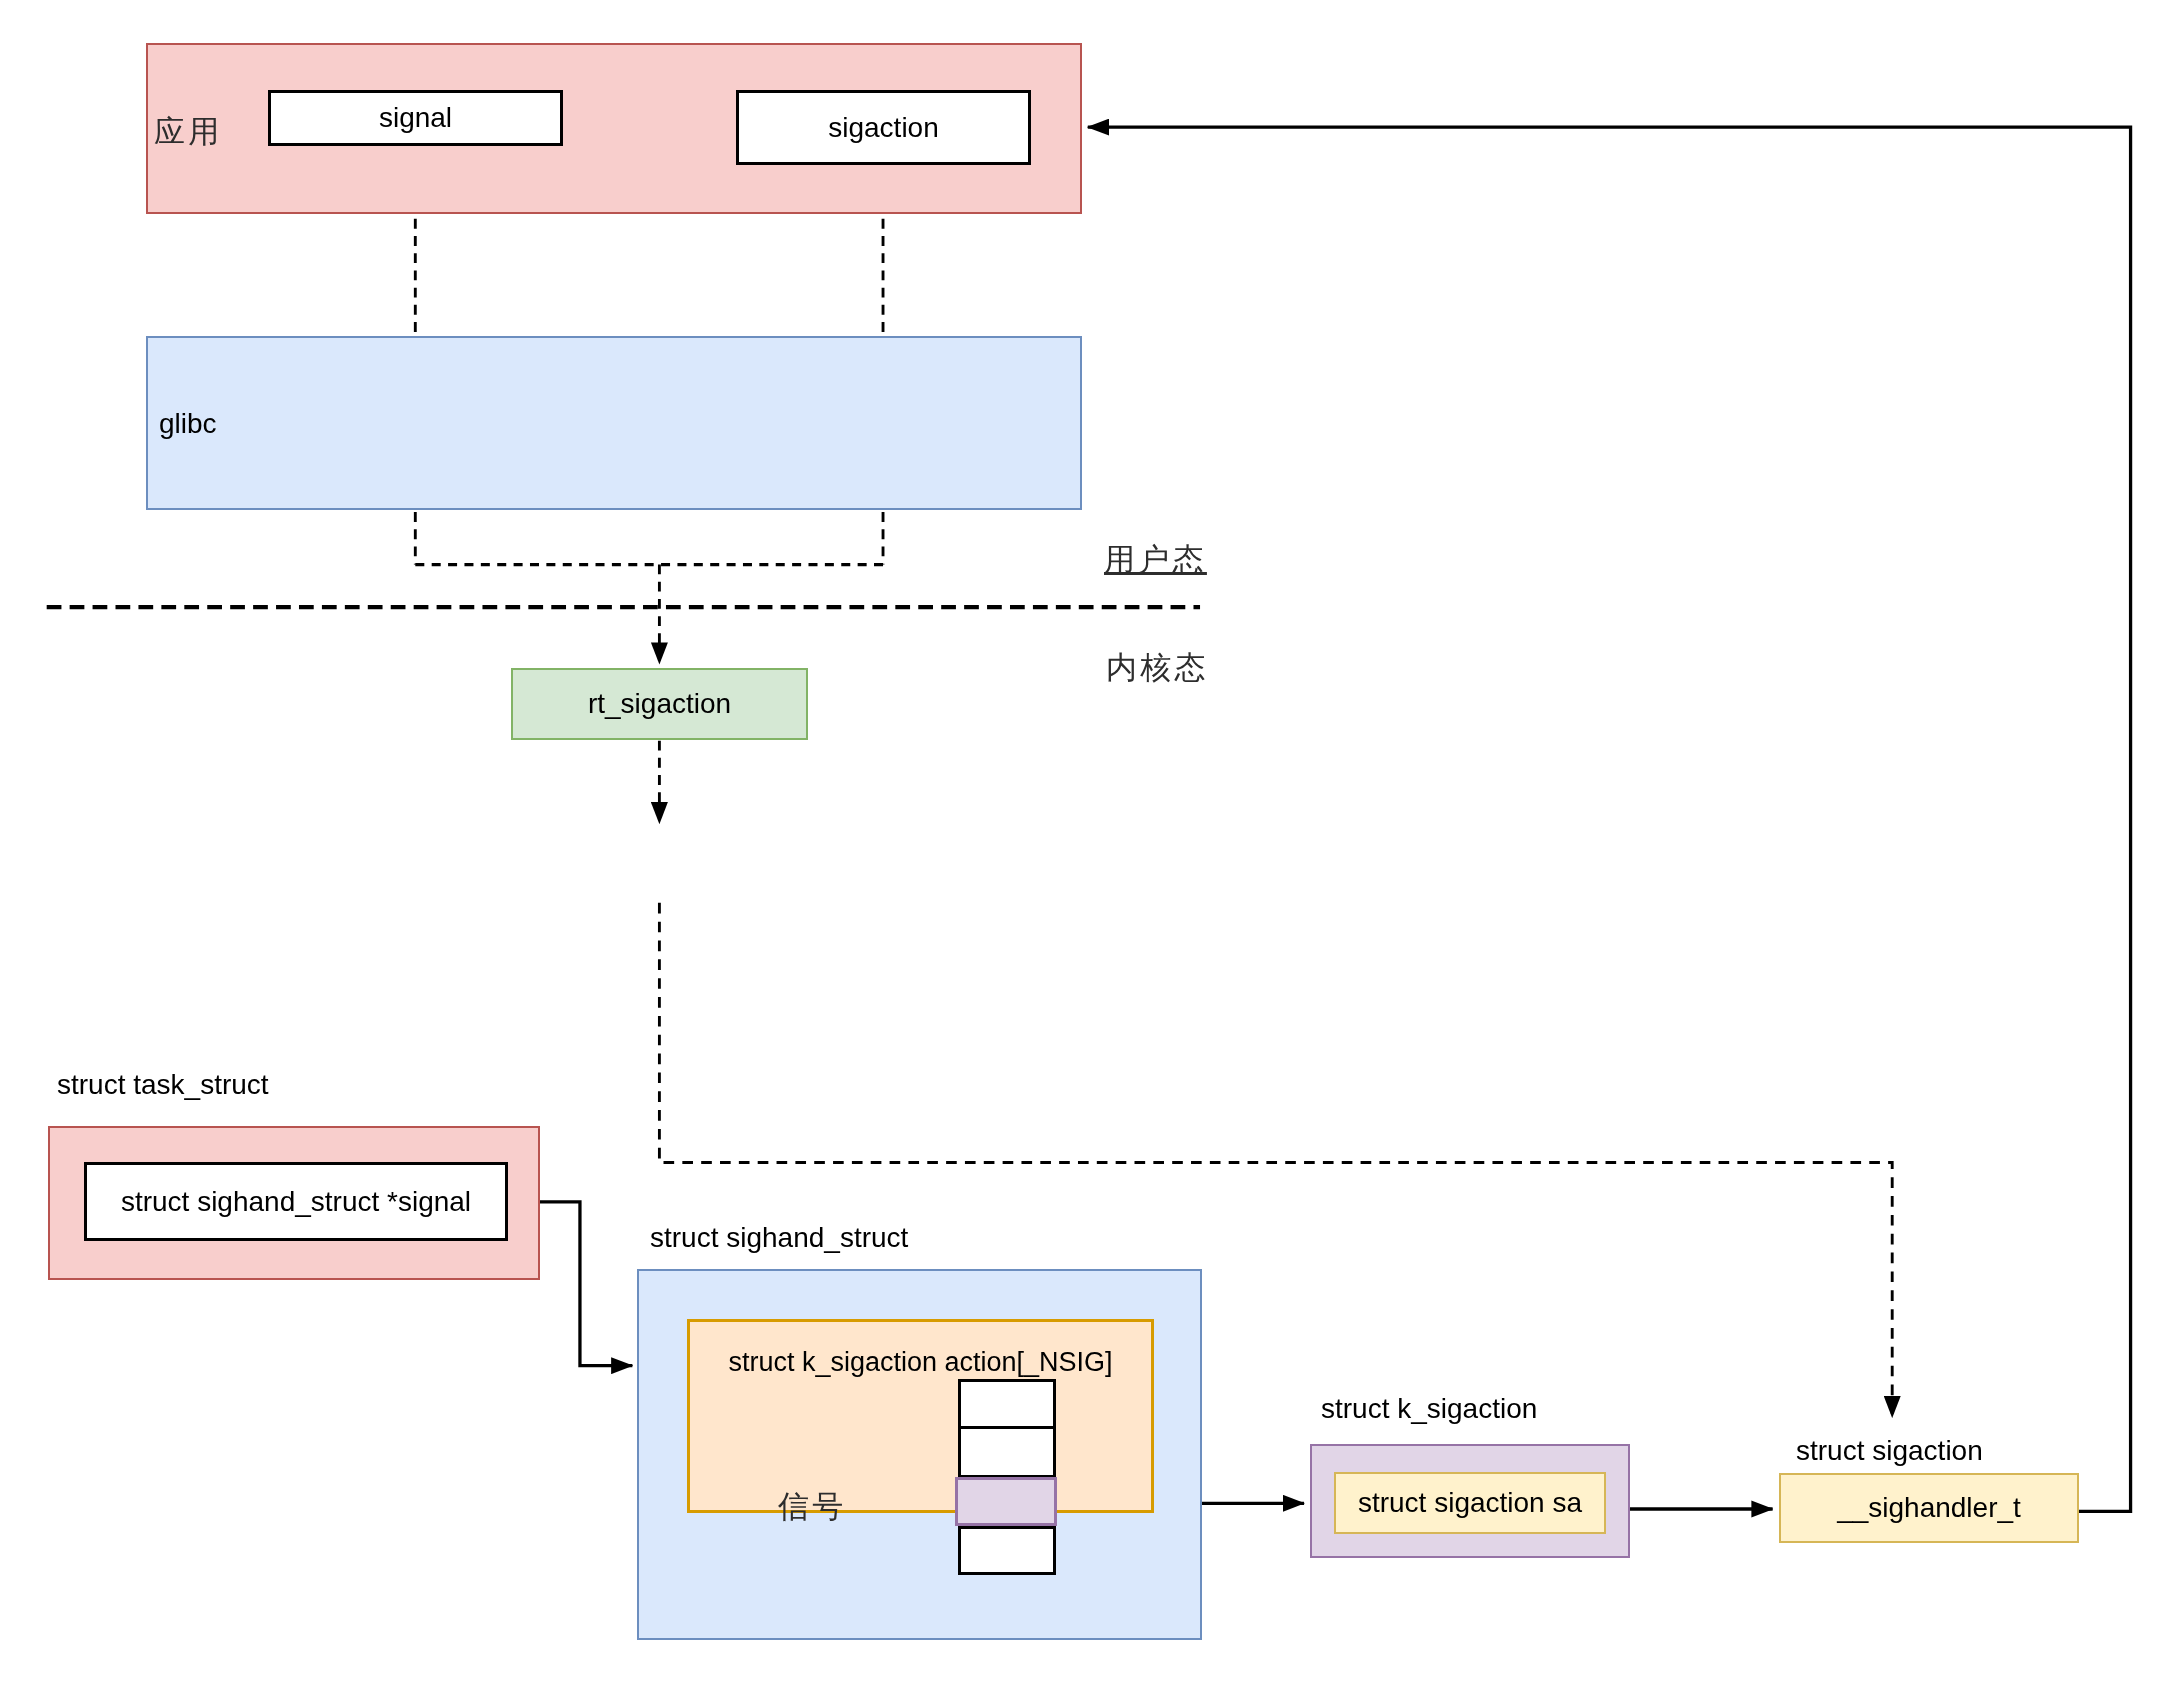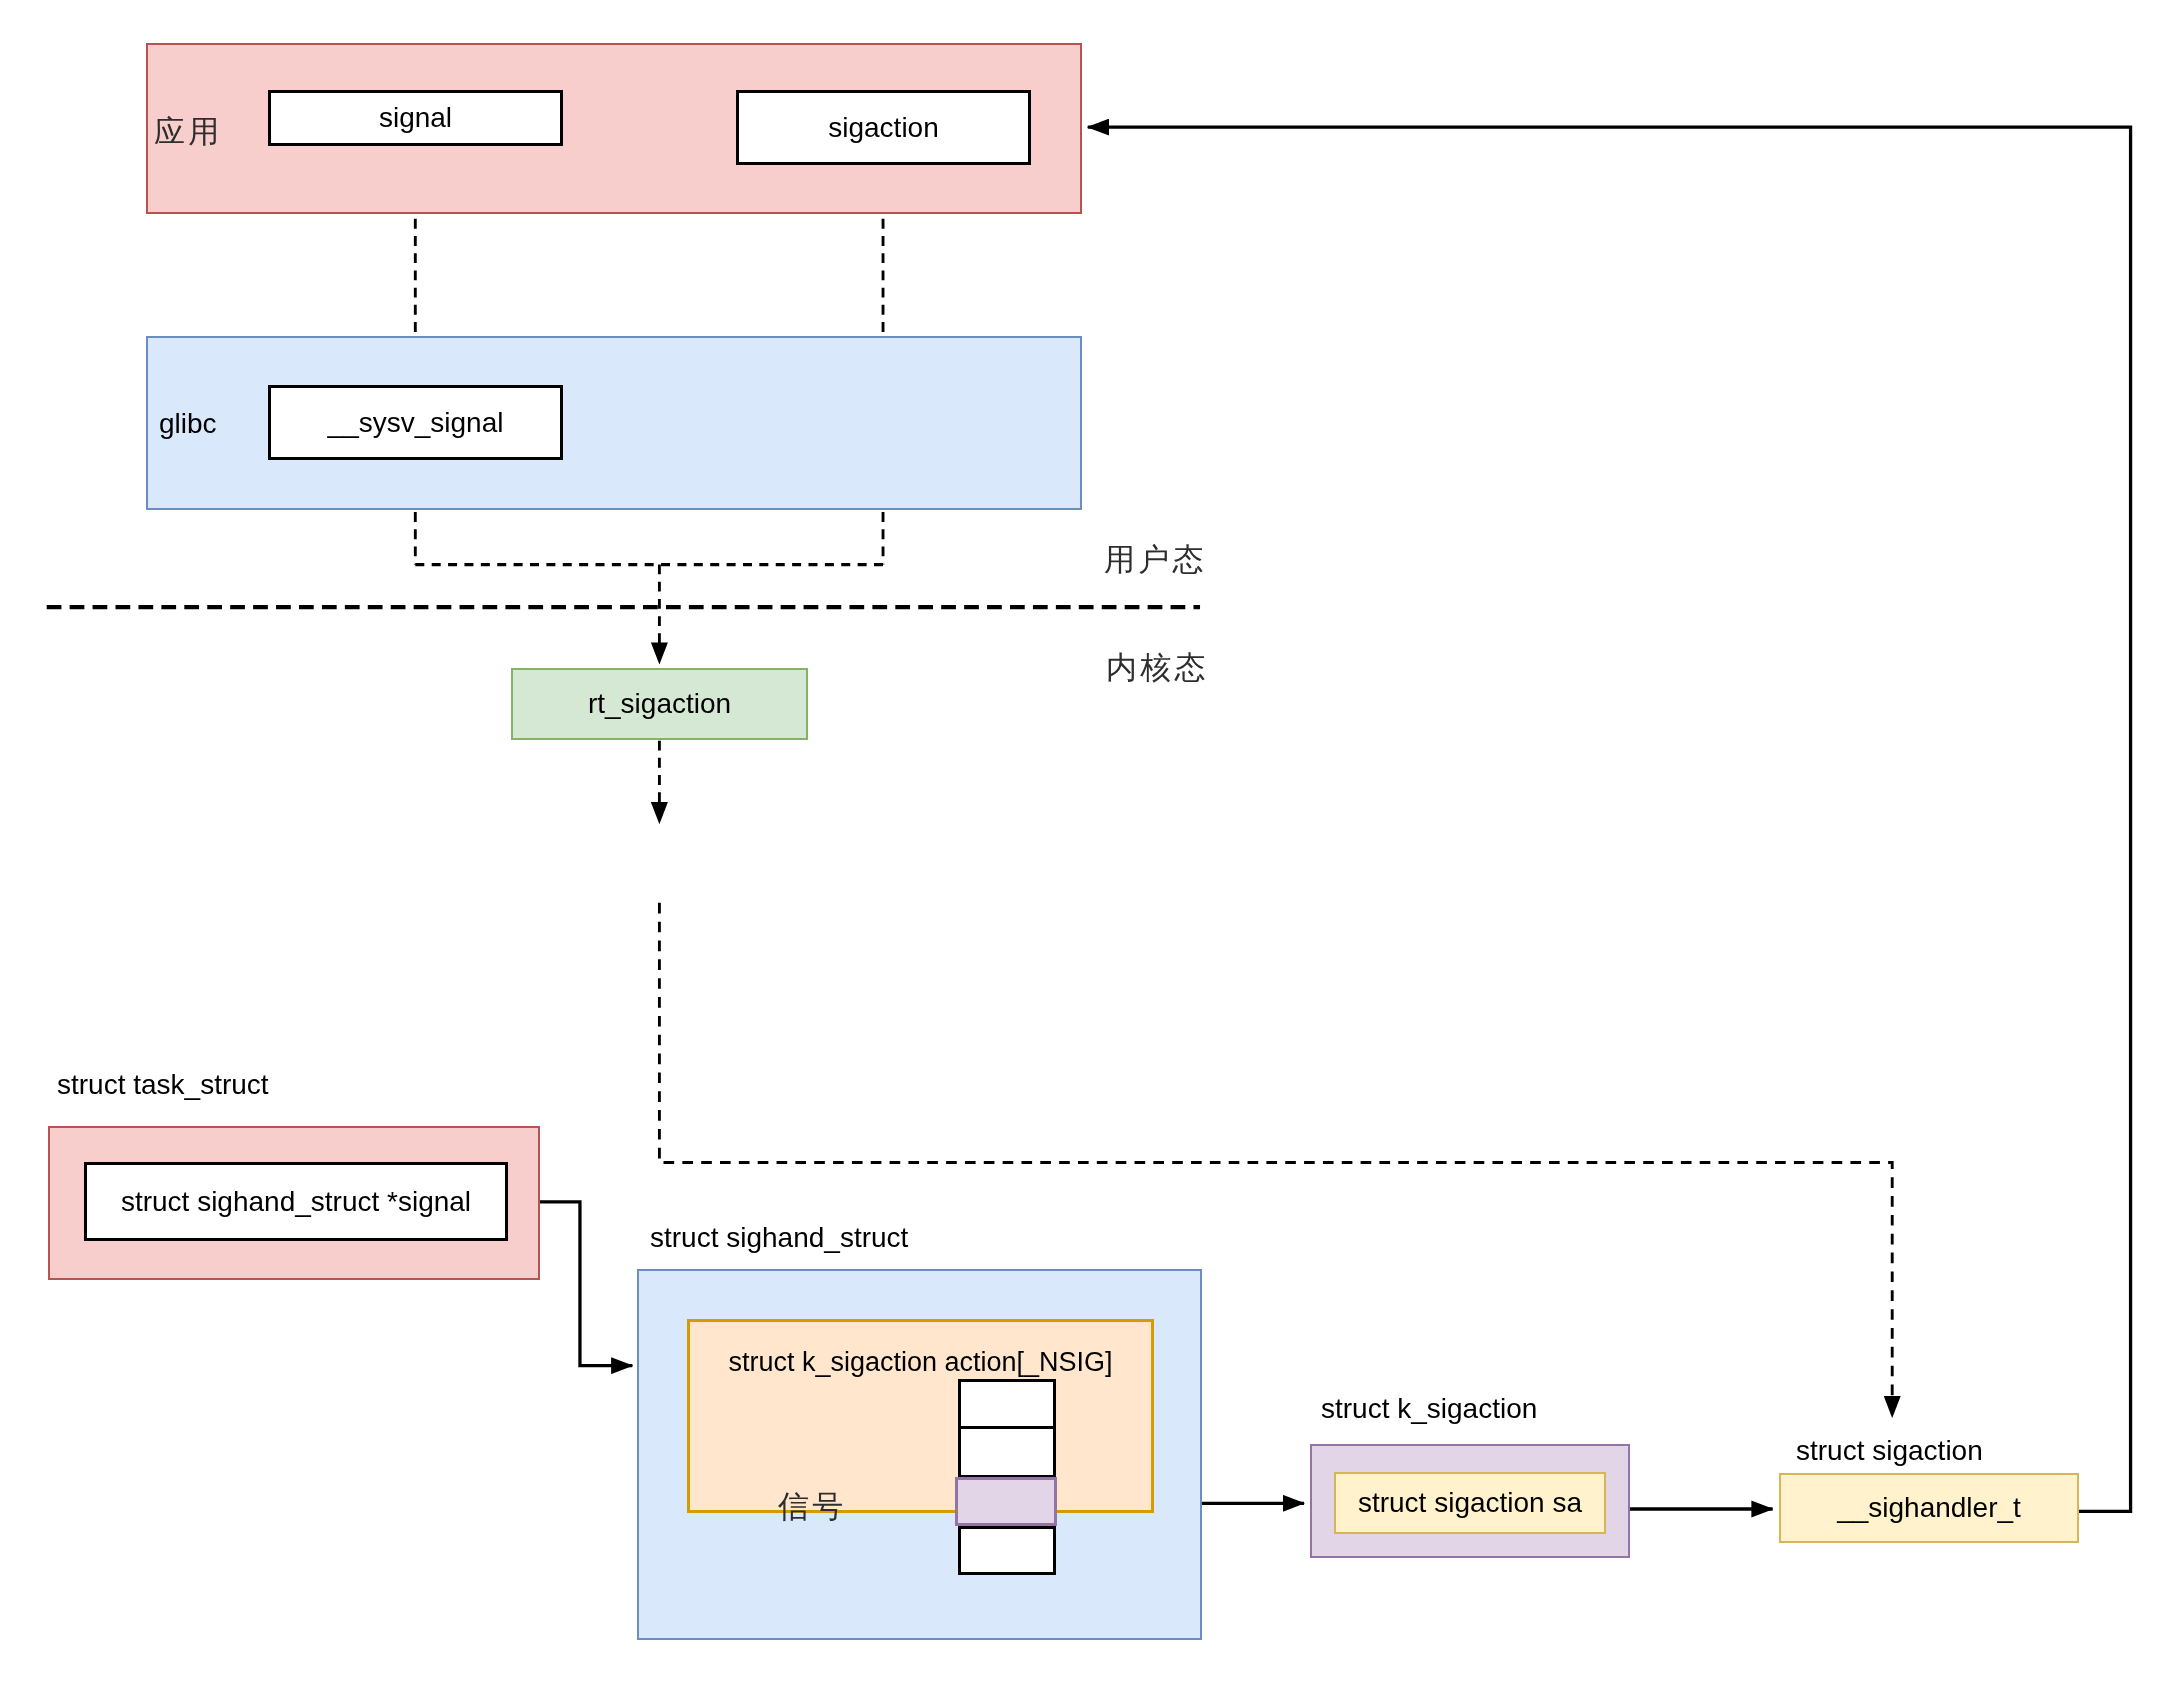--- a/index.html
+++ b/index.html
@@ -72,25 +72,22 @@
   <div class="lbl-cjk" style="left:154px;top:111px;">应用</div>
   <div class="box fnbox" style="left:268px;top:90px;width:295px;height:56px;">
     <span>signal</span>
   </div>
   <div class="box fnbox" style="left:736px;top:90px;width:295px;height:75px;">
     <span>sigaction</span>
   </div>
 
   <div class="box container-blue" style="left:146px;top:336px;width:936px;height:174px;"></div>
   <div class="lbl" style="left:159px;top:408px;">glibc</div>
-  <div class="box fnbox" style="left:268px;top:385px;width:295px;height:75px;">
-    <span>__sysv_signal</span>
-  </div>
 
-  <div class="lbl-cjk" style="left:1104px;top:539px;">用户态</div>
+  <div class="lbl-cjk" style="left:1104px;top:539px;text-decoration:underline;">用户态</div>
   <div class="lbl-cjk" style="left:1106px;top:647px;">内核态</div>
 
   <div class="box greenbox" style="left:511px;top:668px;width:297px;height:72px;">
     <span>rt_sigaction</span>
   </div>
 
   <div class="struct-title" style="left:57px;top:1069px;">struct task_struct</div>
   <div class="box container-red" style="left:48px;top:1126px;width:492px;height:154px;"></div>
   <div class="box fnbox" style="left:84px;top:1162px;width:424px;height:79px;">
     <span>struct sighand_struct *signal</span>

